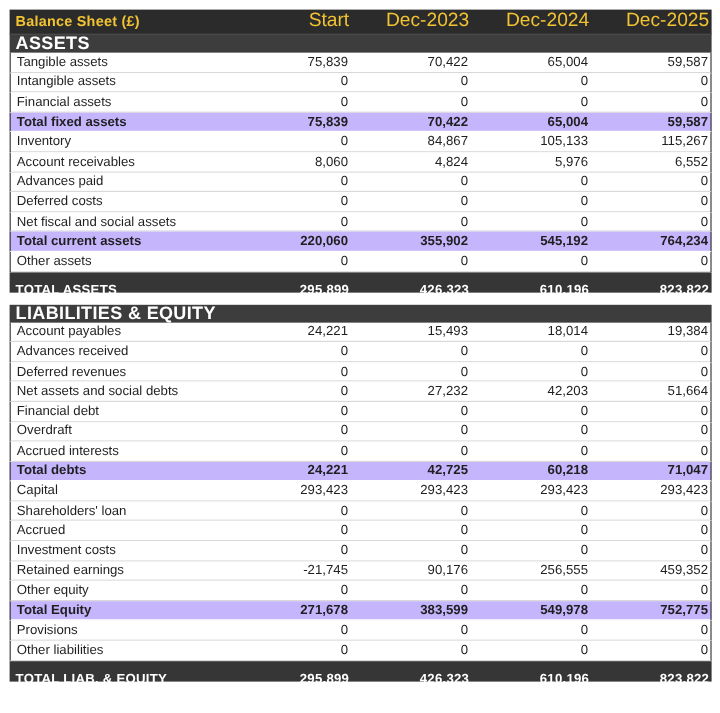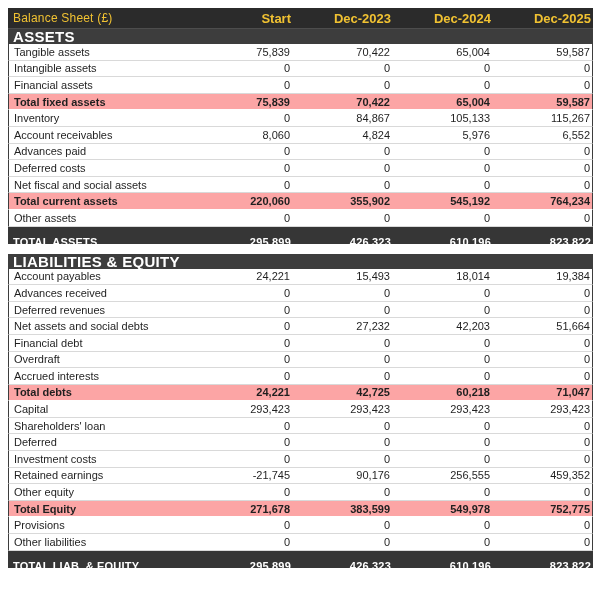--- a/index.html
+++ b/index.html
@@ -35,28 +35,28 @@
     white-space: nowrap;
   }
   
   .header-row {
     background: #2b2b2b;
     height: 21px;
     border-bottom: 1px solid #4d4d4d;
   }
   .header-row .label {
     color: #f1c232;
-    font-weight: normal;
+    font-weight: bold;
     font-size: 12px;
     letter-spacing: 0.2px;
   }
   .header-row .val {
     color: #f1c232;
-    font-weight: bold;
-    font-size: 13px;
+    font-weight: normal;
+    font-size: 16px;
   }
   
   .section {
     background: #3d3d3d;
     height: 15px;
   }
   .section .label {
     color: #ffffff;
     font-weight: bold;
     font-size: 15px;
@@ -69,21 +69,21 @@
     border-left: 1px solid #3d3d3d;
     border-right: 1px solid #3d3d3d;
     border-bottom: 1px solid #d9d9d9;
   }
   .data .label, .data .val {
     color: #1f1f1f;
     font-size: 11px;
   }
   
   .subtotal {
-    background: #fca5a5;
+    background: #c4b5fd;
     height: 16.6px;
     border-left: 1px solid #3d3d3d;
     border-right: 1px solid #3d3d3d;
     border-bottom: 1px solid #ffffff;
   }
   .subtotal .label, .subtotal .val {
     color: #1f1f1f;
     font-size: 11px;
     font-weight: bold;
   }
@@ -280,21 +280,21 @@
     <div class="val">293,423</div>
   </div>
       <div class="row data">
     <div class="label">Shareholders' loan</div>
     <div class="val">0</div>
     <div class="val">0</div>
     <div class="val">0</div>
     <div class="val">0</div>
   </div>
       <div class="row data">
-    <div class="label">Deferred</div>
+    <div class="label">Accrued</div>
     <div class="val">0</div>
     <div class="val">0</div>
     <div class="val">0</div>
     <div class="val">0</div>
   </div>
       <div class="row data">
     <div class="label">Investment costs</div>
     <div class="val">0</div>
     <div class="val">0</div>
     <div class="val">0</div>

